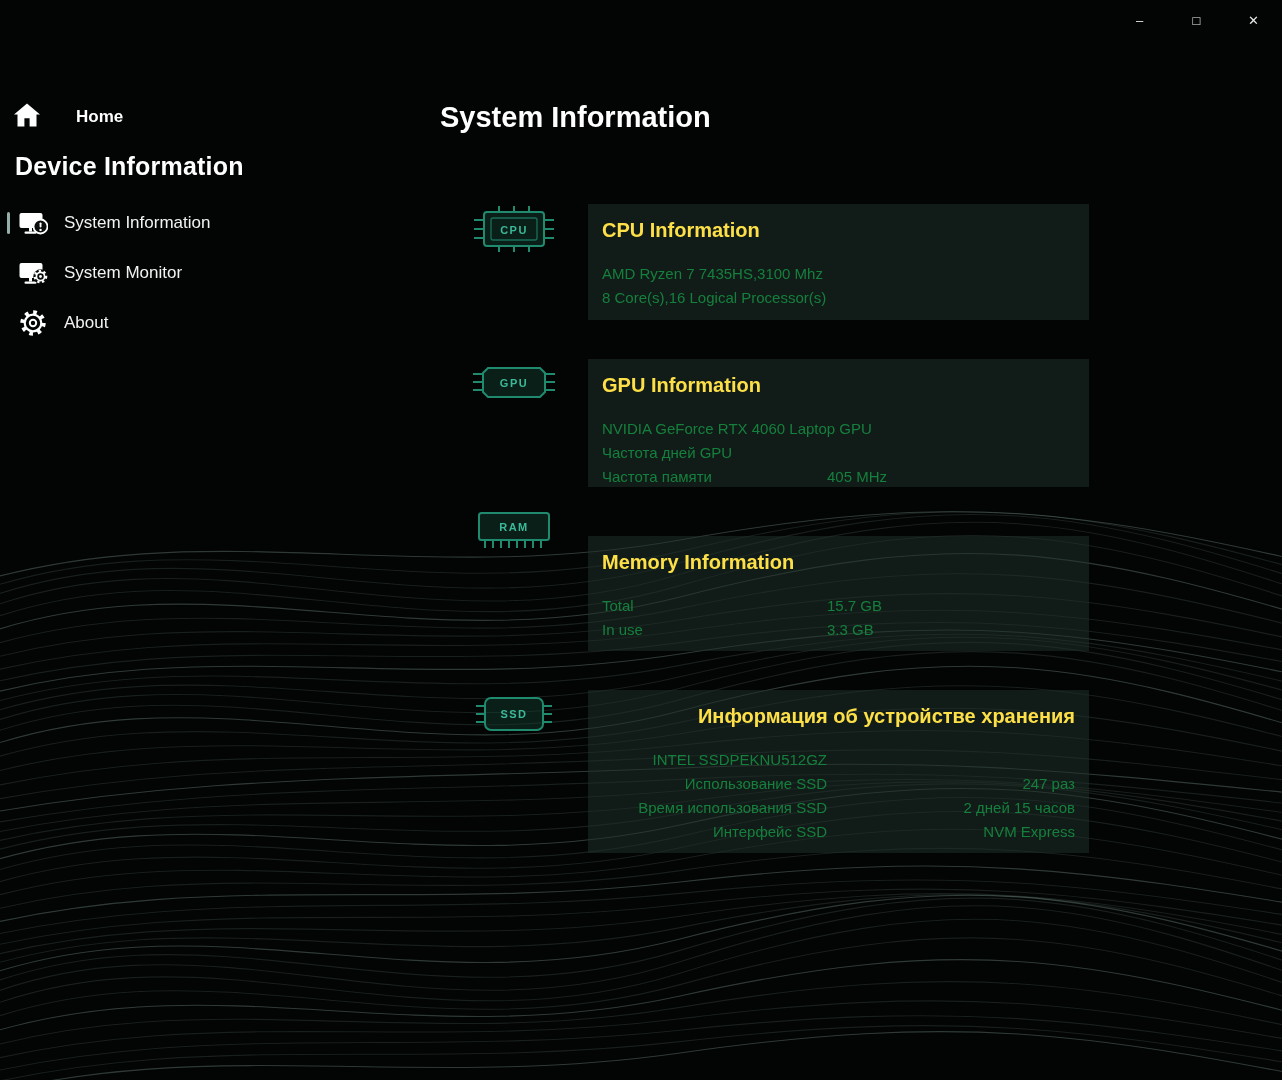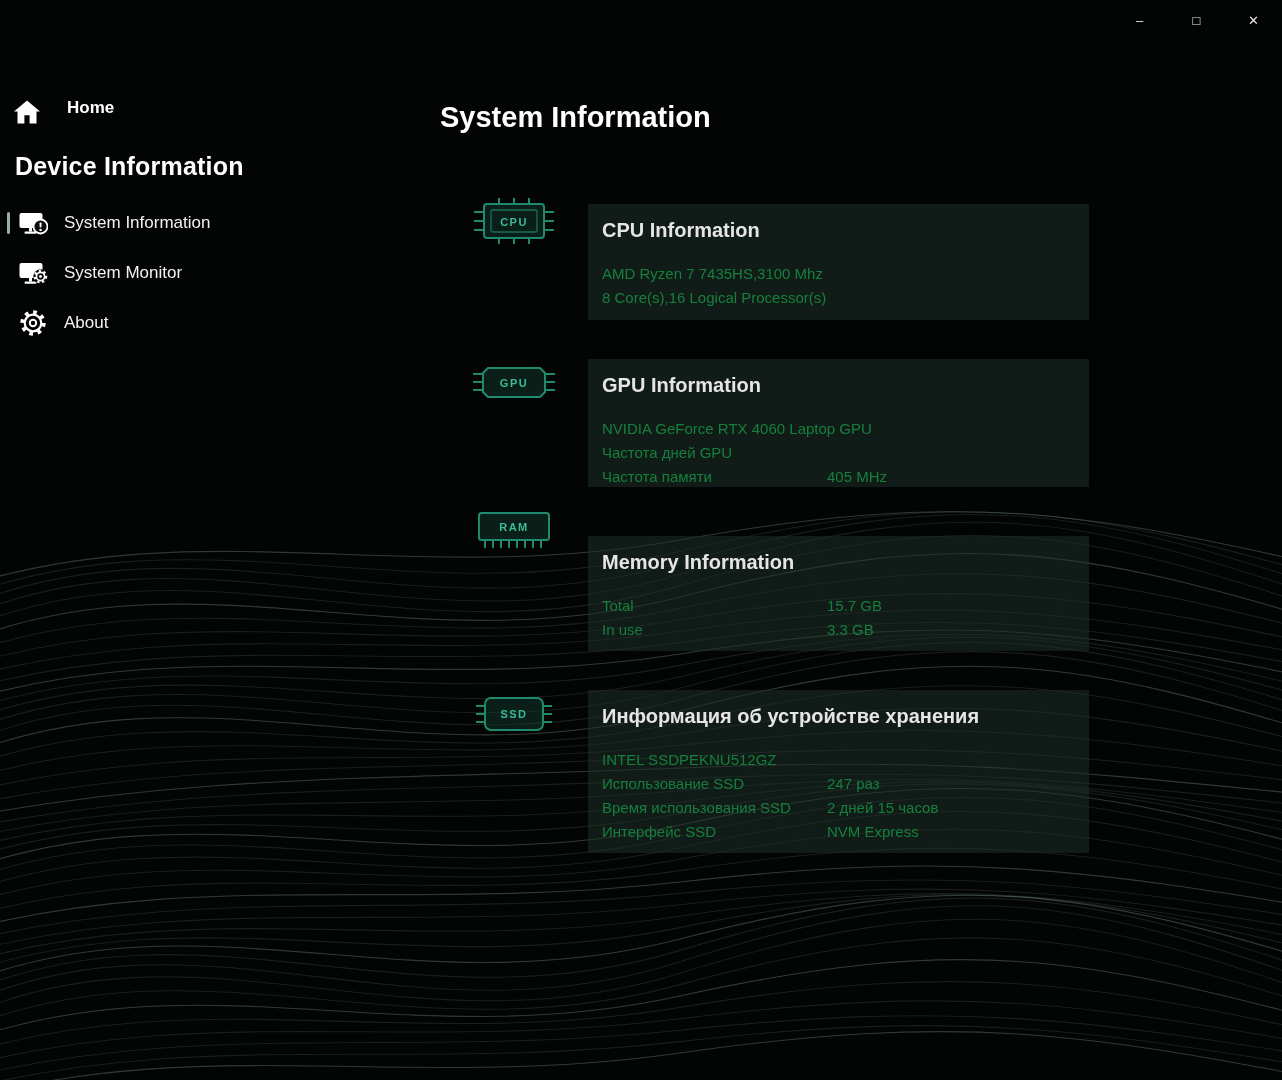--- a/index.html
+++ b/index.html
@@ -11,42 +11,42 @@
   #waveSvg { position:absolute; left:0; top:0; width:1282px; height:1080px; z-index:0; }
 
   
   .titlebar { position:absolute; top:0; left:0; right:0; height:40px; z-index:3; }
   .win-controls { position:absolute; right:0; top:0; height:40px; display:flex; }
   .win-btn { width:57px; height:40px; display:flex; align-items:center; justify-content:center;
     color:#e8e8e8; font-size:13px; cursor:default; background:transparent; border:none; }
 
   
   .sidebar { position:absolute; left:0; top:40px; width:430px; bottom:0; z-index:2; }
-  .home-row { position:absolute; left:12px; top:58px; height:38px; display:flex; gap:25px; }
+  .home-row { position:absolute; left:12px; top:58px; height:38px; display:flex; align-items:center; gap:34px; }
   .home-label { font-size:17px; font-weight:700; }
   .section-title { position:absolute; left:15px; top:112px; font-size:25px; font-weight:700; letter-spacing:.2px; }
   .nav { position:absolute; left:0; top:158px; width:420px; }
   .nav-item { position:relative; height:50px; display:flex; align-items:center; gap:16px;
     padding-left:18px; font-size:17px; color:#f2f2f2; cursor:default; }
   .nav-item .nicon { width:30px; display:flex; justify-content:center; }
   .nav-item.selected::before { content:''; position:absolute; left:7px; top:14px; width:3px; height:22px;
     border-radius:2px; background:#94afa7; }
 
   
   .page-title { position:absolute; left:440px; top:101px; font-size:29px; font-weight:600; z-index:2; }
 
   .card-icon { position:absolute; left:466px; width:96px; z-index:2; }
-  .icon-1 { top:196px; } .icon-2 { top:359px; } .icon-3 { top:506px; } .icon-4 { top:690px; }
+  .icon-1 { top:204px; } .icon-2 { top:359px; } .icon-3 { top:506px; } .icon-4 { top:690px; }
 
   .card { position:absolute; left:588px; width:501px; background:rgba(31,49,41,.50); z-index:2; }
   .card-1 { top:204px; height:116px; }
   .card-2 { top:359px; height:128px; }
   .card-3 { top:536px; height:115px; }
-  .card-4 { top:690px; height:163px; }
-  .card-title { padding:12px 14px 0 14px; font-size:20px; line-height:28px; font-weight:600; color:#e5e5e5; }
+  .card-4 { top:690px; height:163px;text-align:right; }
+  .card-title { padding:12px 14px 0 14px; font-size:20px; line-height:28px; font-weight:600; color:#fde047; }
   .card-body { padding:18px 14px 0 14px; font-size:15px; color:#15803d; }
   .row { display:grid; grid-template-columns:225px 1fr; line-height:24px; }
   .row span { white-space:nowrap; }
 
   svg text { font-family:"Liberation Sans","DejaVu Sans",sans-serif; }
 </style>
 </head>
 <body>
 
 <div class="stage">

